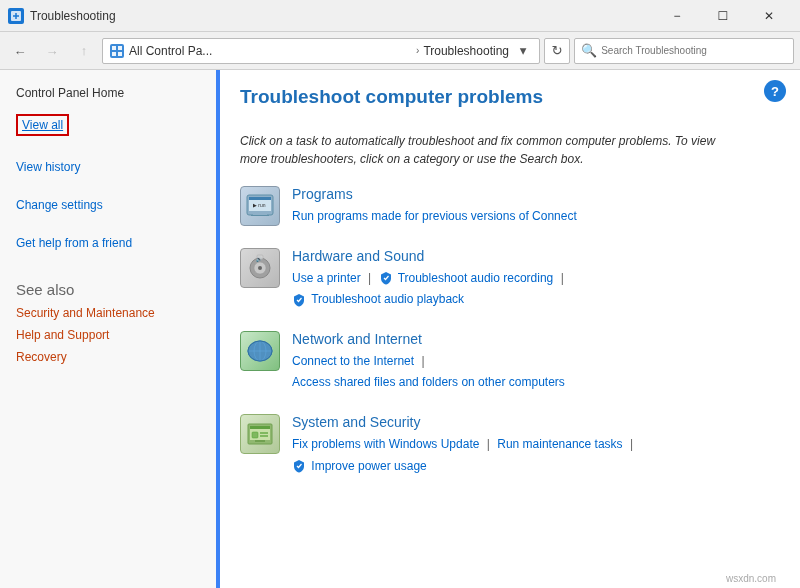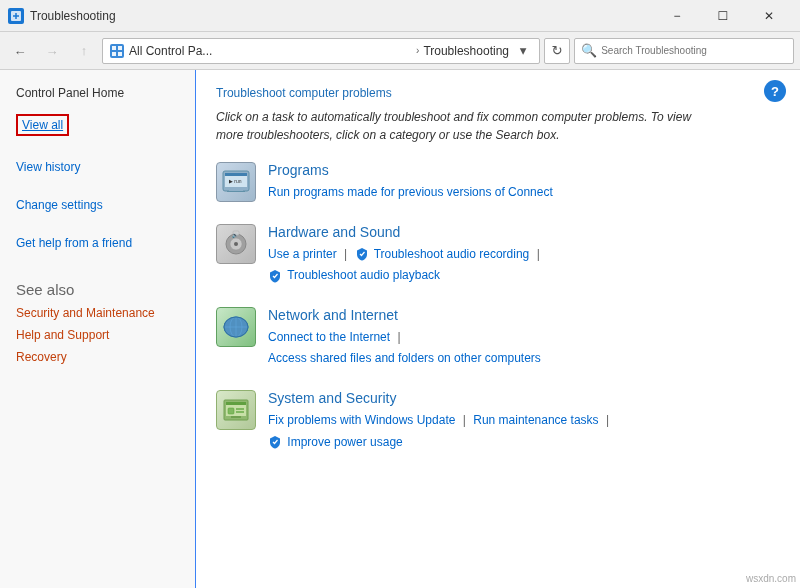--- a/index.html
+++ b/index.html
@@ -78,23 +78,23 @@
 
     
     .main-layout {
       display: flex;
       height: calc(588px - 32px - 38px);
       background: white;
     }
 
     
     .sidebar {
-      width: 196px;
+      width: 220px;
       background: #f8f8f8;
-      border-right: 1px solid #3b82f6;
+      border-right: 4px solid #3b82f6;
       padding: 16px 0;
       flex-shrink: 0;
     }
     .sidebar-section { padding: 0 16px; }
     .sidebar-home-link { font-size: 12px; color: #333; margin-bottom: 14px; }
     .sidebar-nav-link {
       display: block;
       font-size: 12px;
       color: #0066cc;
       margin-bottom: 24px;
@@ -128,21 +128,21 @@
       top: 10px; right: 14px;
       width: 22px; height: 22px;
       background: #1e7bd8;
       color: white;
       border-radius: 50%;
       border: none;
       font-size: 13px; font-weight: bold;
       cursor: pointer;
       display: flex; align-items: center; justify-content: center;
     }
-    .content-title { font-size: 12px; color: #1e6eb7; margin-bottom: 8px; font-weight: 400; }
+    .content-title { font-size: 19px; color: #1e6eb7; margin-bottom: 24px; font-weight: 700; }
     .content-desc { font-size: 12px; color: #333; line-height: 1.5; margin-bottom: 18px; max-width: 480px; font-style: italic; }
 
     
     .category-item {
       display: flex;
       align-items: flex-start;
       gap: 12px;
       margin-bottom: 20px;
     }
     .category-icon {
@@ -167,21 +167,21 @@
     
     .icon-programs { background: linear-gradient(135deg, #c8d8e8 0%, #a0b8cc 100%); border: 1px solid #8899aa; }
     .icon-hardware { background: linear-gradient(135deg, #d8d8d8 0%, #b8b8b8 100%); border: 1px solid #999; }
     .icon-network { background: linear-gradient(135deg, #c8e8c8 0%, #80c080 100%); border: 1px solid #60a060; }
     .icon-system { background: linear-gradient(135deg, #d8e8c8 0%, #b0c898 100%); border: 1px solid #90b070; }
 
     
     .watermark {
       position: fixed;
       bottom: 4px;
-      right: 4px;
+      right: 24px;
       font-size: 10px;
       color: #aaa;
     }
   </style>
 </head>
 <body>
 
 <div class="titlebar">
   <div class="titlebar-left">
     <div class="titlebar-icon">

